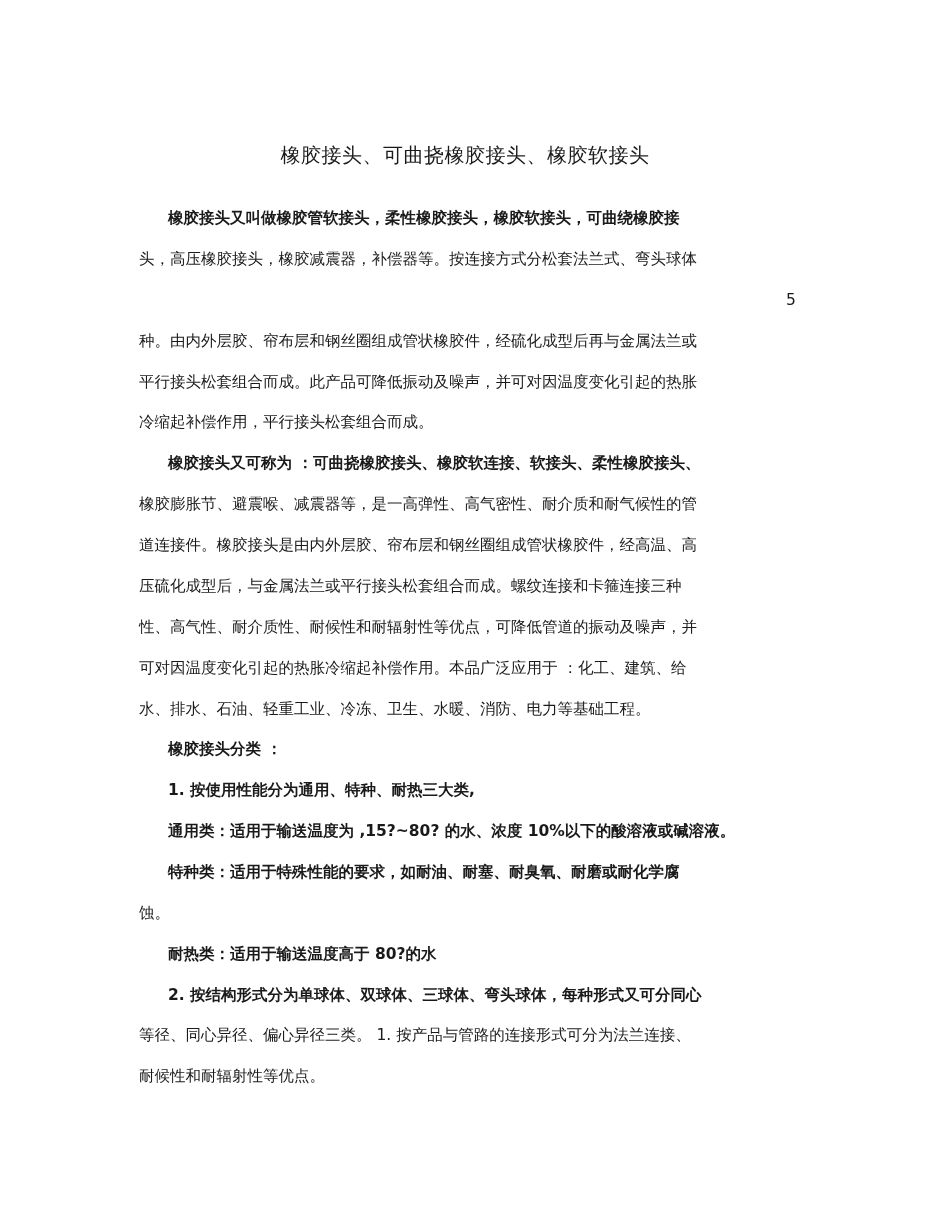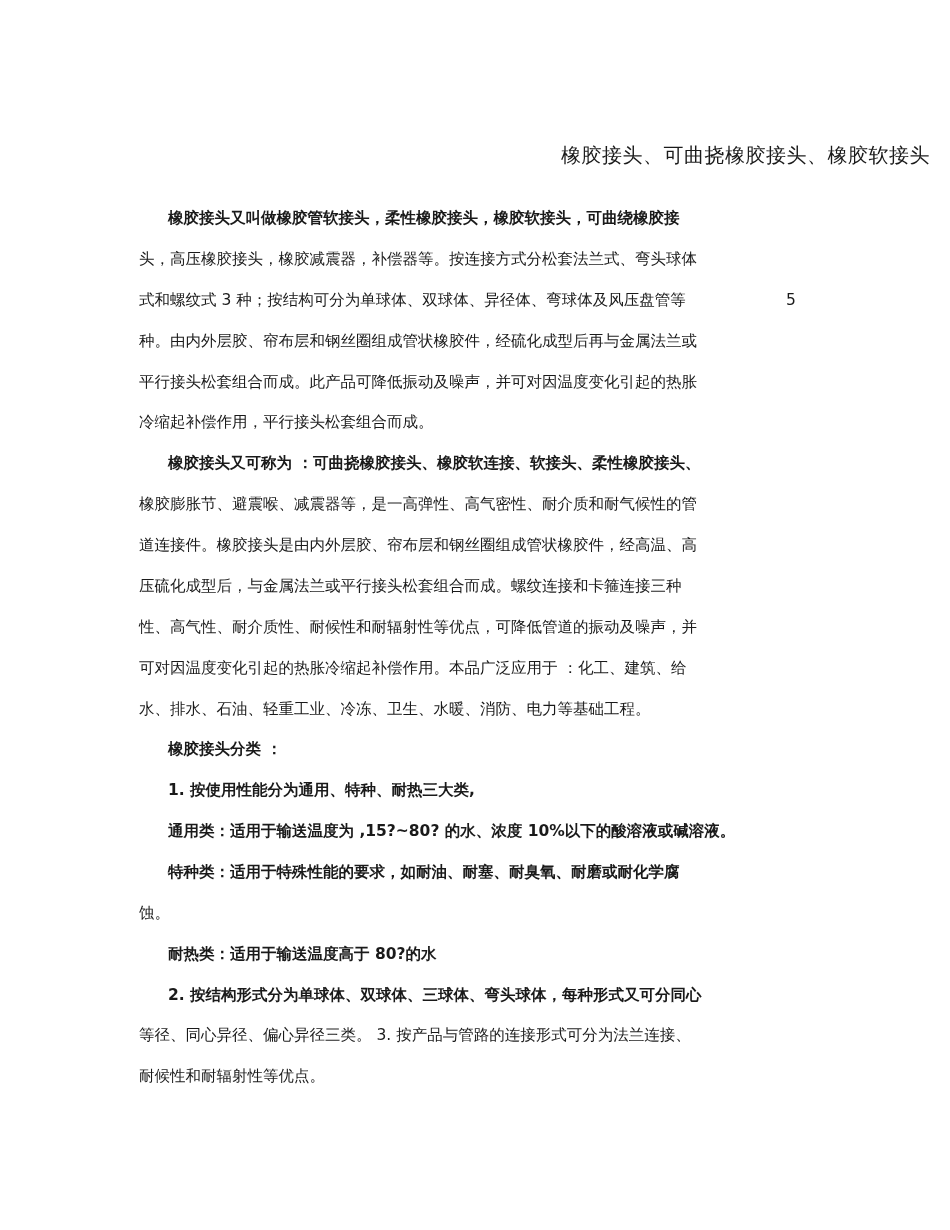--- a/index.html
+++ b/index.html
@@ -1,34 +1,33 @@
 <!DOCTYPE html>
 <html><head>
 <meta charset="utf-8">
 <style>
   html, body { margin: 0; padding: 0; background: #ffffff; }
   body { width: 950px; height: 1230px; position: relative; overflow: hidden;
          font-family: "DejaVu Sans", "Liberation Sans", sans-serif; color: #1a1a1a; }
   .page { position: absolute; left: 0; top: 0; width: 950px; height: 1230px; }
-  .title { position: absolute; top: 142px; left: 0; width: 930px; text-align: right;
+  .title { position: absolute; top: 142px; left: 0; width: 930px; text-align: center;
            font-size: 20px; letter-spacing: 0.5px; white-space: nowrap; }
   .line { position: absolute; left: 139px; font-size: 15.5px; white-space: nowrap;
           line-height: 20px; }
   .indent { left: 168px; font-weight: bold; }
   .margin-num { position: absolute; left: 786px; font-size: 15.5px; line-height: 20px; }
 </style>
 </head>
 <body>
 
 <div class="page">
   <div class="title">橡胶接头、可曲挠橡胶接头、橡胶软接头</div>
 
   <div class="line indent" style="top:208px">橡胶接头又叫做橡胶管软接头，柔性橡胶接头，橡胶软接头，可曲绕橡胶接</div>
   <div class="line" style="top:249px">头，高压橡胶接头，橡胶减震器，补偿器等。按连接方式分松套法兰式、弯头球体</div>
-  <div class="line" style="top:290px">式和螺纹式  3 种；按结构可分为单球体、双球体、异径体、弯球体及风压盘管等</div>
   <div class="margin-num" style="top:290px">5</div>
   <div class="line" style="top:372px">平行接头松套组合而成。此产品可降低振动及噪声，并可对因温度变化引起的热胀</div>
   <div class="line" style="top:331px">种。由内外层胶、帘布层和钢丝圈组成管状橡胶件，经硫化成型后再与金属法兰或</div>
   <div class="line" style="top:412px">冷缩起补偿作用，平行接头松套组合而成。</div>
 
   <div class="line indent" style="top:453px">橡胶接头又可称为 ：可曲挠橡胶接头、橡胶软连接、软接头、柔性橡胶接头、</div>
   <div class="line" style="top:494px">橡胶膨胀节、避震喉、减震器等，是一高弹性、高气密性、耐介质和耐气候性的管</div>
   <div class="line" style="top:535px">道连接件。橡胶接头是由内外层胶、帘布层和钢丝圈组成管状橡胶件，经高温、高</div>
   <div class="line" style="top:576px">压硫化成型后，与金属法兰或平行接头松套组合而成。螺纹连接和卡箍连接三种</div>
   <div class="line" style="top:617px">性、高气性、耐介质性、耐候性和耐辐射性等优点，可降低管道的振动及噪声，并</div>
@@ -36,15 +35,15 @@
   <div class="line" style="top:699px">水、排水、石油、轻重工业、冷冻、卫生、水暖、消防、电力等基础工程。</div>
 
   <div class="line indent" style="top:739px">橡胶接头分类 ：</div>
   <div class="line indent" style="top:780px">1. 按使用性能分为通用、特种、耐热三大类,</div>
   <div class="line indent" style="top:821px">通用类：适用于输送温度为  ,15?~80? 的水、浓度  10%以下的酸溶液或碱溶液。</div>
   <div class="line indent" style="top:862px">特种类：适用于特殊性能的要求，如耐油、耐塞、耐臭氧、耐磨或耐化学腐</div>
   <div class="line" style="top:903px">蚀。</div>
   <div class="line indent" style="top:944px">耐热类：适用于输送温度高于   80?的水</div>
 
   <div class="line indent" style="top:985px">2. 按结构形式分为单球体、双球体、三球体、弯头球体，每种形式又可分同心</div>
-  <div class="line" style="top:1025px">等径、同心异径、偏心异径三类。     3.  按产品与管路的连接形式可分为法兰连接、</div>
+  <div class="line" style="top:1025px">等径、同心异径、偏心异径三类。     1.  按产品与管路的连接形式可分为法兰连接、</div>
   <div class="line" style="top:1066px">耐候性和耐辐射性等优点。</div>
 </div>
 
 </body></html>

